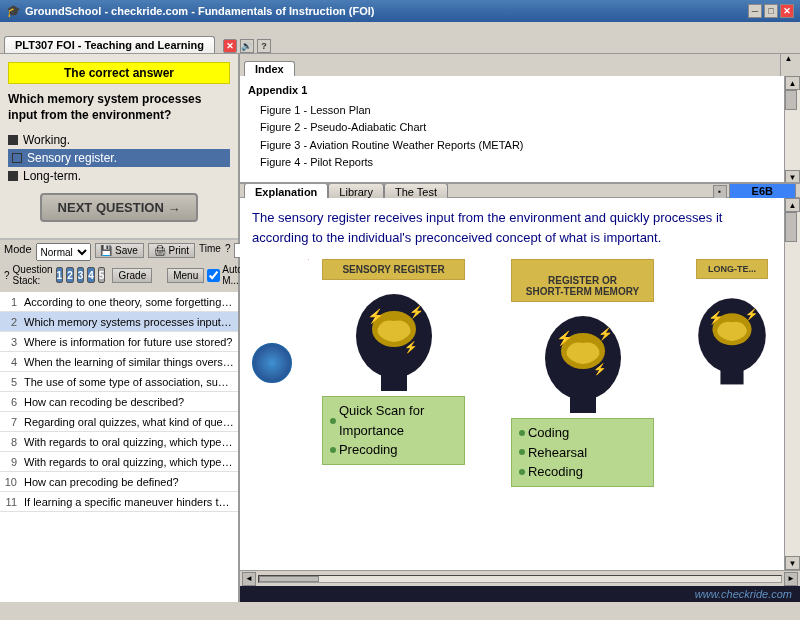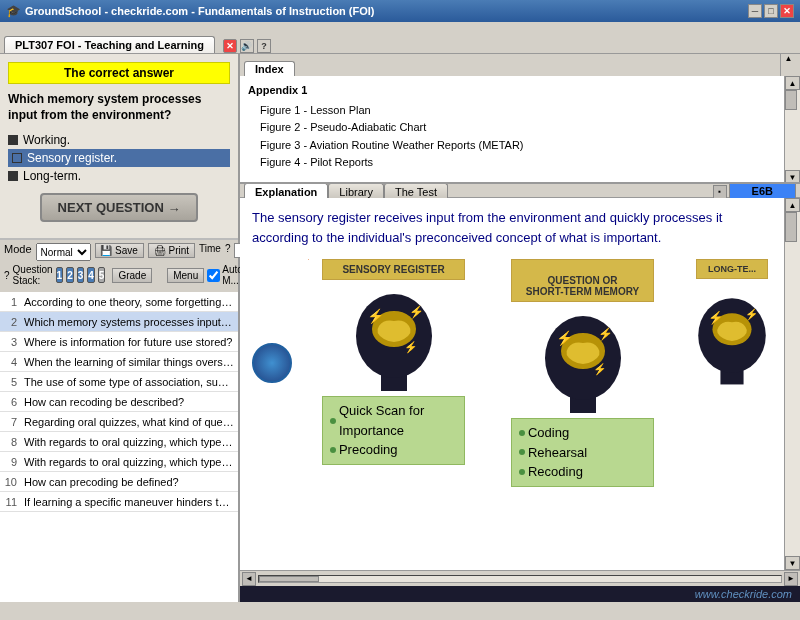--- a/index.html
+++ b/index.html
@@ -650,21 +650,21 @@
 
             <div style="display:flex;flex-direction:column;align-items:center;justify-content:center;margin-top:-40px;">
 
               <svg width="30" height="20" style="margin-top:4px;">
                 <polygon points="28,8 8,8 8,4 0,10 8,16 8,12 28,12" fill="#6090d0"></polygon>
               </svg>
             </div>
 
             <div class="mem-stage">
               <div class="mem-label" style="white-space:pre-line;">
-                <span>QUESTION OR
+                <span>REGISTER OR
 SHORT-TERM MEMORY</span>
               </div>
               <div class="mem-visual">
                 <svg width="90" height="100" viewBox="0 0 90 100">
                   <rect x="32" y="80" width="26" height="20" fill="#1a1a2e"></rect>
                   <ellipse cx="45" cy="45" rx="38" ry="42" fill="#1a1a2e"></ellipse>
                   <ellipse cx="45" cy="38" rx="22" ry="18" fill="#d4a800" opacity="0.85"></ellipse>
                   <path d="M30 35 Q35 28 45 30 Q55 28 60 35 Q65 42 55 48 Q45 54 35 48 Q25 42 30 35" fill="#f0d040" opacity="0.7"></path>
                   <text x="18" y="30" font-size="14" fill="#ffff00">⚡</text>
                   <text x="60" y="25" font-size="12" fill="#ffff00">⚡</text>

